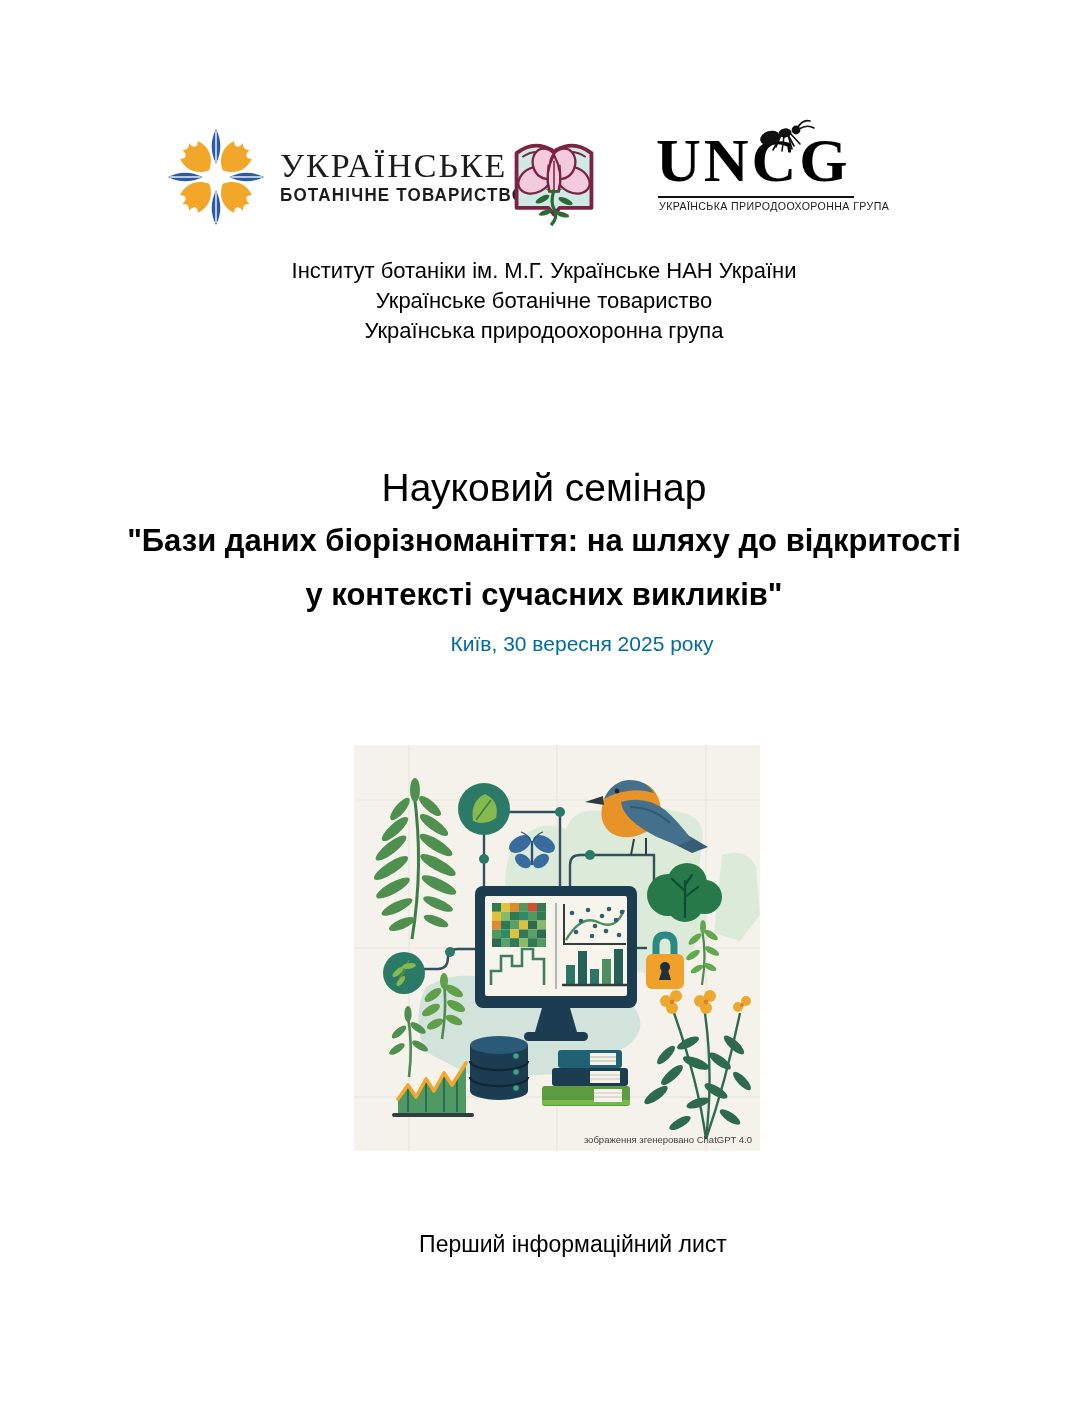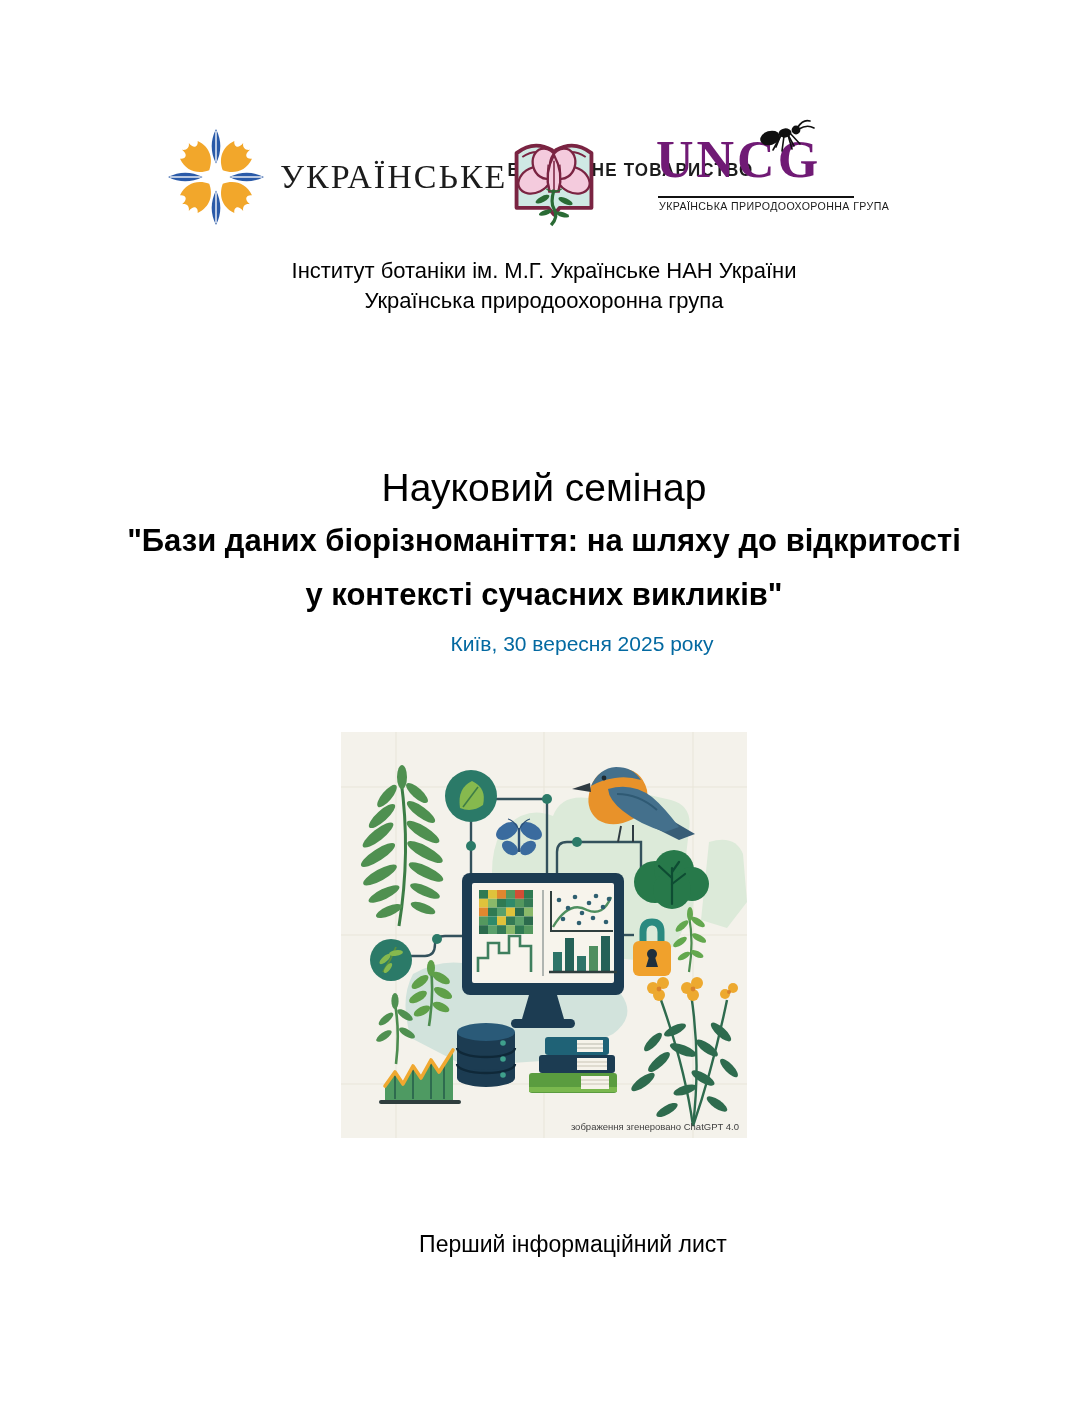--- a/index.html
+++ b/index.html
@@ -3,53 +3,53 @@
 <meta charset="utf-8">
 <style>
   html,body{margin:0;padding:0;background:#888;}
   .page{
     position:relative; width:1088px; height:1408px; margin:0 auto;
     background:#ffffff; overflow:hidden;
     font-family:"Liberation Sans",sans-serif; color:#111;
   }
   
   .logo-ubs{position:absolute;left:168px;top:128px;display:flex;align-items:center;gap:16px;}
-  .ubs-text{display:flex;flex-direction:row;justify-content:space-between;}
+  .ubs-text{display:flex;flex-direction:column;justify-content:space-between;}
   .ubs-title{
     font-family:"Liberation Serif",serif;font-size:34px;letter-spacing:2px;
     color:#1c1c1c;line-height:36px;white-space:nowrap;
   }
   .ubs-subtitle{
     font-family:"Liberation Sans",sans-serif;font-size:17px;font-weight:700;
     letter-spacing:1.2px;color:#1c1c1c;line-height:22px;white-space:nowrap;
     transform:scaleY(1.08);transform-origin:left top;
   }
   .logo-flower{position:absolute;left:506px;top:130px;}
   .logo-uncg{position:absolute;left:656px;top:128px;width:202px;text-align:left;}
   .uncg-acronym{
-    font-family:"Liberation Serif",serif;font-weight:700;font-size:52px;
-    line-height:64px;color:#701a75;letter-spacing:3px;white-space:nowrap;
+    font-family:"Liberation Serif",serif;font-weight:700;font-size:62px;
+    line-height:64px;color:#000000;letter-spacing:3px;white-space:nowrap;
   }
   .uncg-ant{position:absolute;left:100px;top:-12px;}
   .uncg-rule{border-top:2.5px solid #111;width:196px;margin:4px 0 2px 2px;}
   .uncg-subtitle{
     font-size:10.6px;color:#1a1a1a;letter-spacing:0.4px;white-space:nowrap;
     padding-left:3px;
   }
   
   .orgs{position:absolute;top:256px;left:0;width:100%;text-align:center;
     font-size:22px;line-height:30px;color:#000;}
   .seminar-kind{position:absolute;top:466px;left:0;width:100%;text-align:center;
     font-size:39px;font-weight:400;margin:0;color:#000;}
   .seminar-title{position:absolute;top:514px;left:0;width:100%;text-align:center;
     font-size:31px;font-weight:700;line-height:54px;margin:0;color:#000;}
   .event-date{position:absolute;top:632px;left:0;width:100%;text-align:center;
     font-size:21px;color:#0369a1;margin-left:38px;}
   
-  .illustration{position:absolute;left:341px;top:732px;width:406px;height:406px;margin:0;}
+  .illustration{position:absolute;left:341px;top:732px;width:406px;height:406px;margin:13px;}
   
   .footer-note{position:absolute;top:1231px;left:0;width:100%;text-align:center;
     font-size:23px;color:#000;padding-left:29px;}
 </style>
 </head>
 <body>
 
 <div class="page">
 
   <div class="logo-ubs">
@@ -131,20 +131,21 @@
         <path d="M30,15 L38,30"></path>
         <path d="M26,16 L20,31"></path>
       </g>
     </svg>
     <div class="uncg-rule"></div>
     <div class="uncg-subtitle">УКРАЇНСЬКА ПРИРОДООХОРОННА ГРУПА</div>
   </div>
 
   <div class="orgs">
     <div>Інститут ботаніки ім. М.Г. Українське НАН України</div>
+    <div>Українське ботанічне товариство</div>
     <div>Українська природоохоронна група</div>
   </div>
 
   <h2 class="seminar-kind">Науковий семінар</h2>
   <h1 class="seminar-title">
     <span>"Бази даних біорізноманіття: на шляху до відкритості</span><br>
     <span>у контексті сучасних викликів"</span>
   </h1>
   <div class="event-date">Київ, 30 вересня 2025 року</div>
 

